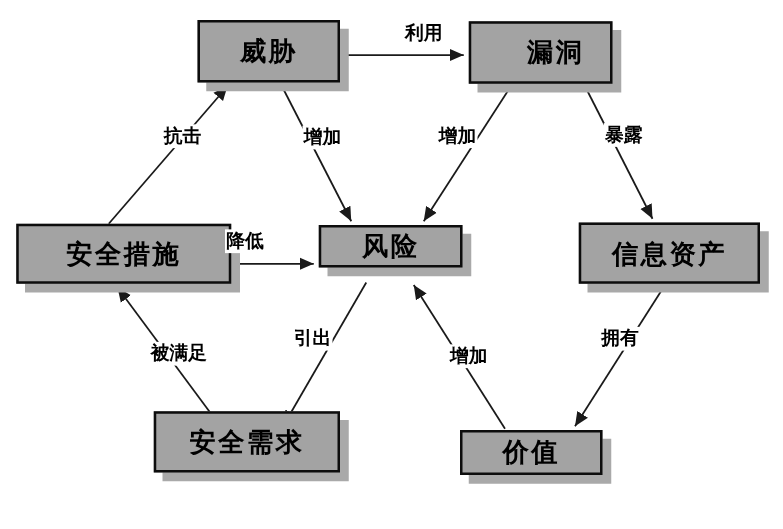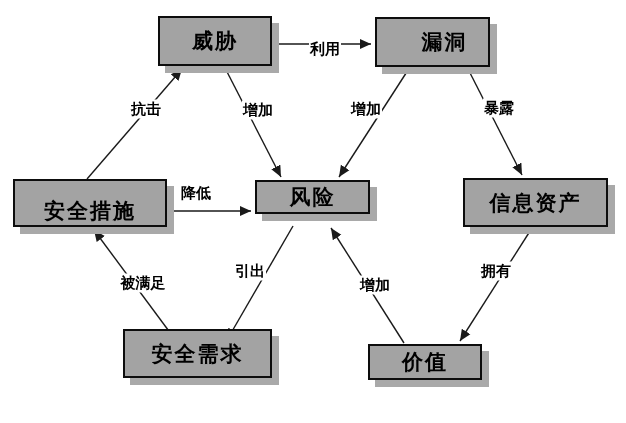--- a/index.html
+++ b/index.html
@@ -47,27 +47,27 @@
     font-weight: bold;
     font-size: 15px;
     color: #000000;
     background: #ffffff;
     padding: 0 1px;
     white-space: nowrap;
   }
   
   #node-threat        { left: 158px; top: 16px;  width: 114px; height: 50px; }
   #node-vulnerability { left: 375px; top: 17px;  width: 115px; height: 50px; padding-left: 24px; }
-  #node-measures      { left: 13px;  top: 179px; width: 154px; height: 48px; align-items: flex-end; }
+  #node-measures      { left: 13px;  top: 179px; width: 172px; height: 48px; }
   #node-risk          { left: 255px; top: 180px; width: 115px; height: 34px; }
   #node-assets        { left: 463px; top: 178px; width: 145px; height: 49px; align-items: center; }
   #node-requirements  { left: 123px; top: 329px; width: 149px; height: 49px; }
   #node-value         { left: 368px; top: 344px; width: 114px; height: 36px; }
   
-  #label-e0 { left: 325px; top: 27px; margin-top: 22px;  }
+  #label-e0 { left: 339px; top: 27px;  }
   #label-e1 { left: 146px; top: 109px; }
   #label-e2 { left: 258px; top: 110px; }
   #label-e3 { left: 366px; top: 109px; }
   #label-e4 { left: 499px; top: 108px; }
   #label-e5 { left: 196px; top: 193px; font-family: Liberation Serif, serif; }
   #label-e6 { left: 143px; top: 283px; }
   #label-e7 { left: 250px; top: 271px; }
   #label-e8 { left: 375px; top: 285px; }
   #label-e9 { left: 496px; top: 271px; }
 </style>

